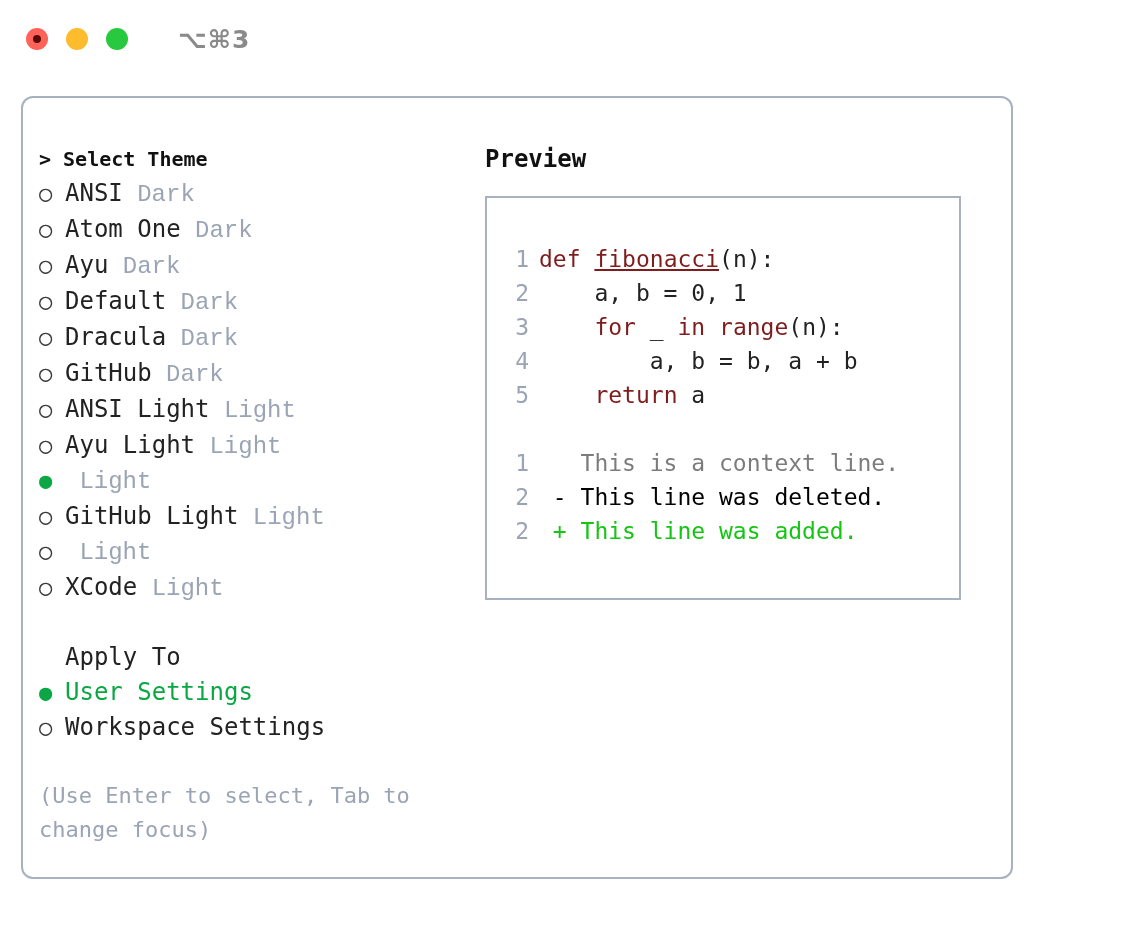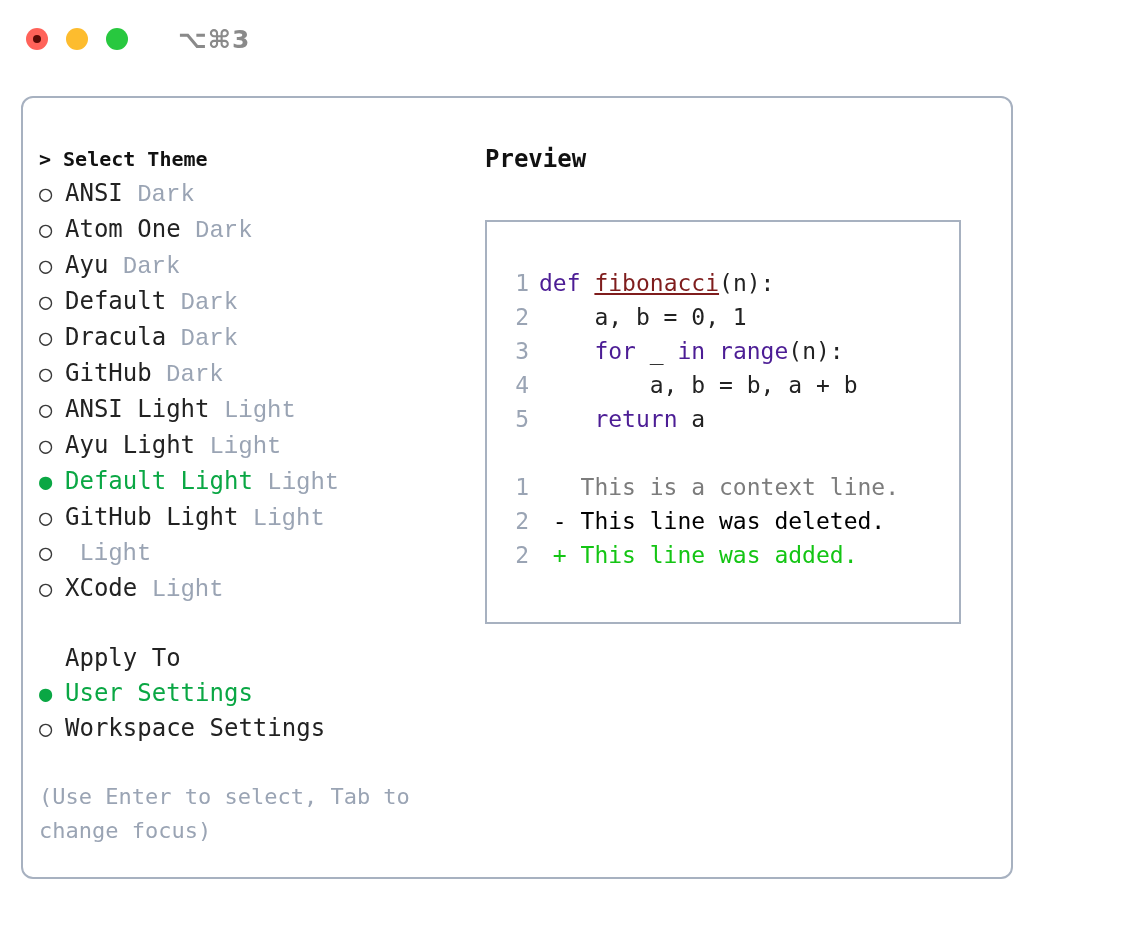--- a/index.html
+++ b/index.html
@@ -100,42 +100,42 @@
     font-size: 22px;
     line-height: 34px;
     color: #9aa4b4;
     width: 420px;
     white-space: pre-wrap;
   }
 
   
   .preview-title {
     font-size: 24px; font-weight: 700; color: #111111;
-    line-height: 34px; margin-bottom: 44px;
+    line-height: 34px; margin-bottom: 20px;
   }
   .preview-box {
     width: 476px; height: 404px;
     border: 2px solid #a7b1c0;
     background: #ffffff;
     padding: 44px 0 0 18px;
   }
   .code-line {
     display: flex;
     font-size: 23px;
     line-height: 34px;
     white-space: pre;
   }
   .ln {
     width: 34px; flex: 0 0 34px;
     text-align: right;
     color: #9aa4b4;
     padding-right: 10px;
   }
   .code { color: #222222; }
-  .kw  { color: #4c1d95; }
+  .kw  { color: #7f1d1d; }
   .fn  { color: #7f1d1d; text-decoration: underline; }
   .gap-line { height: 34px; }
   .dl-ctx { color: #7c7c7c; }
   .dl-del { color: #000000; }
   .dl-add { color: #14c514; }
 </style>
 </head>
 <body>
 
 <div id="app">
@@ -157,21 +157,21 @@
           <div class="list-header">&gt; Select Theme</div>
           <div id="theme-rows">
               <div class="row"><span class="bullet">○</span><span class="label">ANSI</span><span class="suffix"> Dark</span></div>
               <div class="row"><span class="bullet">○</span><span class="label">Atom One</span><span class="suffix"> Dark</span></div>
               <div class="row"><span class="bullet">○</span><span class="label">Ayu</span><span class="suffix"> Dark</span></div>
               <div class="row"><span class="bullet">○</span><span class="label">Default</span><span class="suffix"> Dark</span></div>
               <div class="row"><span class="bullet">○</span><span class="label">Dracula</span><span class="suffix"> Dark</span></div>
               <div class="row"><span class="bullet">○</span><span class="label">GitHub</span><span class="suffix"> Dark</span></div>
               <div class="row"><span class="bullet">○</span><span class="label">ANSI Light</span><span class="suffix"> Light</span></div>
               <div class="row"><span class="bullet">○</span><span class="label">Ayu Light</span><span class="suffix"> Light</span></div>
-              <div class="row selected"><span class="bullet sel">●</span><span class="label">Default Light</span><span class="suffix"> Light</span></div>
+              <div class="row selected"><span class="bullet sel">●</span><span class="suffix"> Light</span></div>
               <div class="row"><span class="bullet">○</span><span class="label">GitHub Light</span><span class="suffix"> Light</span></div>
               <div class="row"><span class="bullet">○</span><span class="suffix"> Light</span></div>
               <div class="row"><span class="bullet">○</span><span class="label">XCode</span><span class="suffix"> Light</span></div>
             </div>
 
           <div class="spacer-md"></div>
 
           <div class="subheader">
             <span class="bullet none">○</span>
             <span>Apply To</span>

